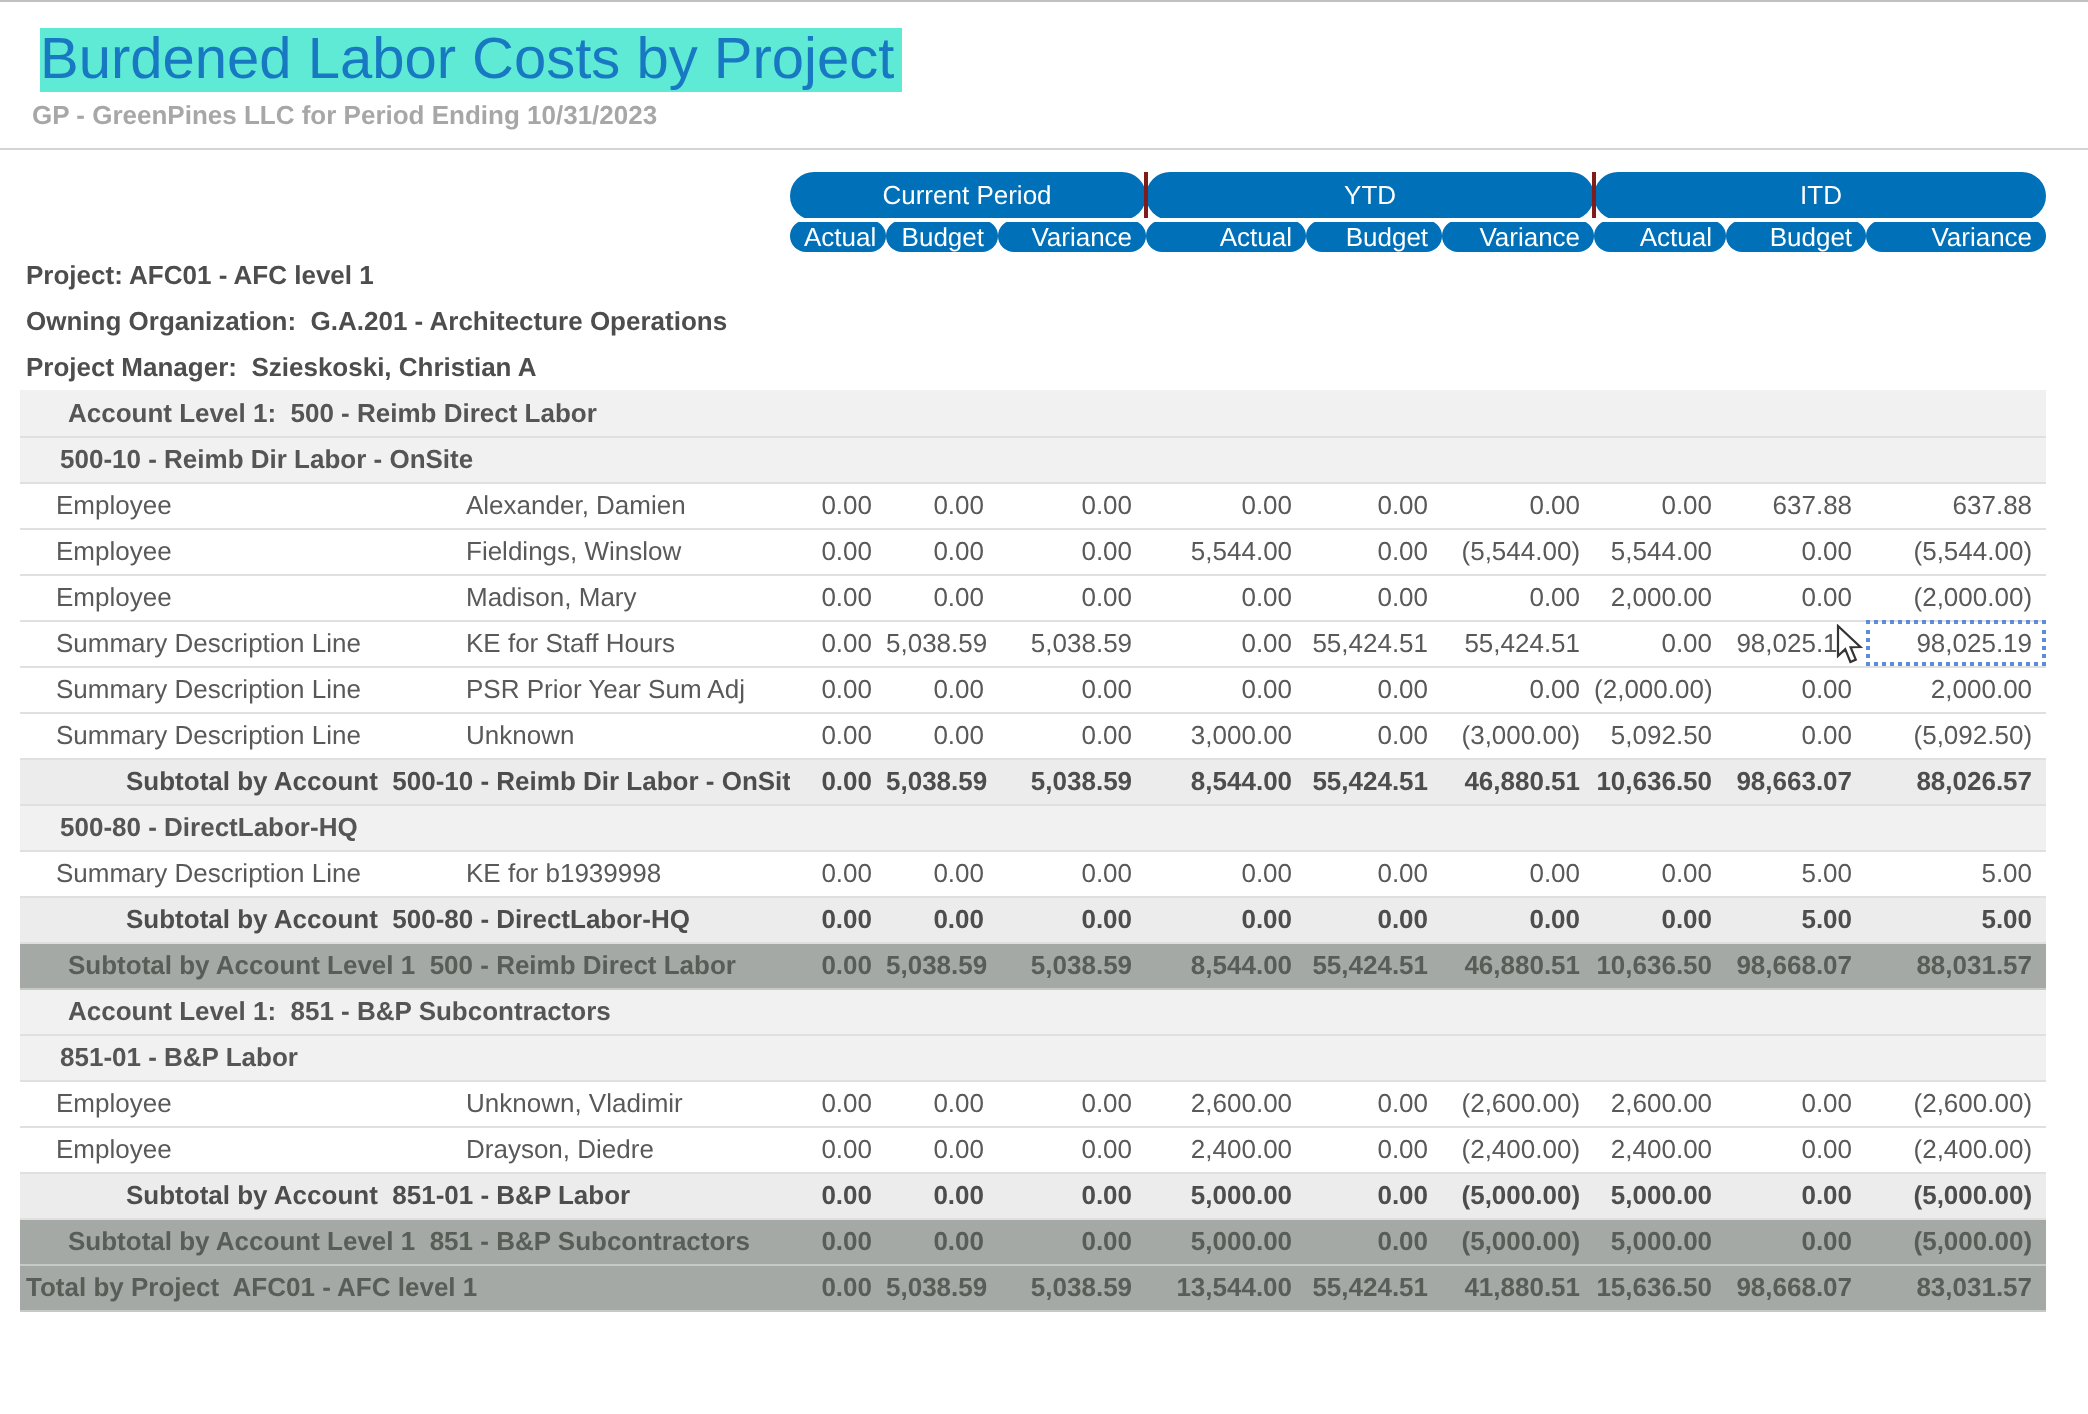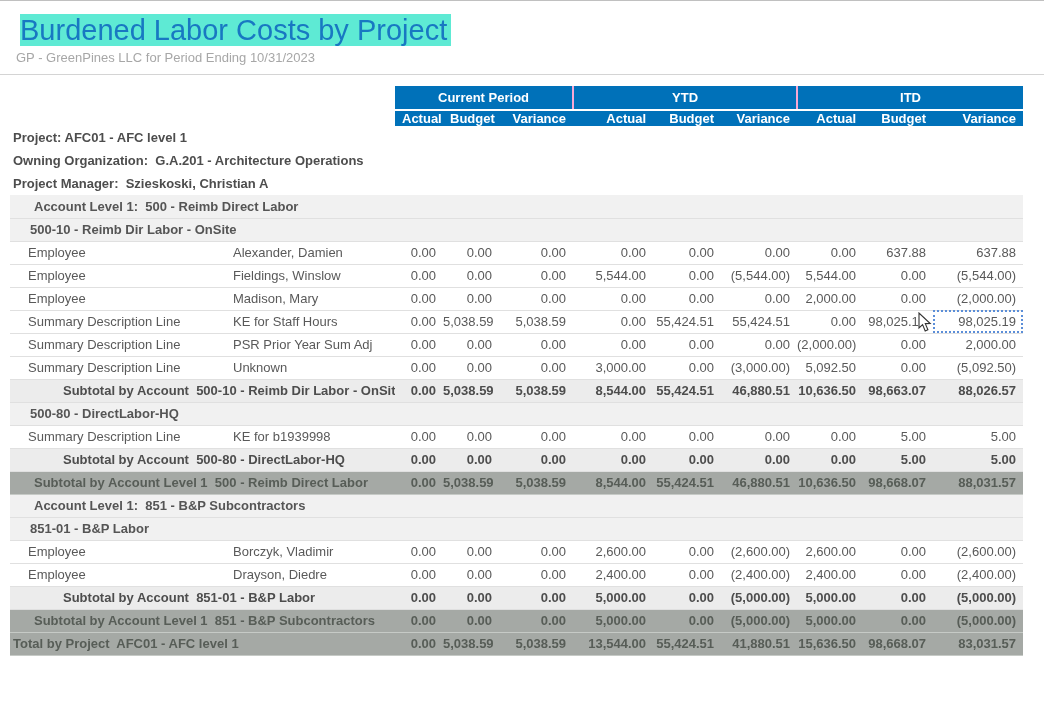--- a/index.html
+++ b/index.html
@@ -14,40 +14,40 @@
     width:1044px;height:707px;background:#ffffff;position:relative;overflow:hidden;
     font-family:"Liberation Sans","DejaVu Sans",sans-serif;color:var(--text-gray);
     border-top:1px solid #c0c0c0;
   }
   .page-title{
     margin:11px 0 2px 20px;font-size:29px;font-weight:400;line-height:36px;
     color:var(--title-blue);
   }
   .page-title span{background:#5eead4;padding:0 4px 0 0;}
   .page-subtitle{
-    margin:1px 0 0 16px;font-size:13px;font-weight:normal;color:var(--subtitle-gray);
+    margin:1px 0 0 16px;font-size:13px;font-weight:bold;color:var(--subtitle-gray);
   }
   .header-divider{border-bottom:1px solid #d4d4d4;margin-top:9px;width:100%;}
 
   table.report{
     border-collapse:collapse;table-layout:fixed;margin:11px 0 0 10px;width:1013px;
     font-size:13px;
   }
   col.c-type{width:205px;} col.c-name{width:180px;}
   col.n1{width:48px;} col.n2{width:56px;} col.n3{width:74px;}
   col.n4{width:80px;} col.n5{width:68px;} col.n6{width:76px;}
   col.n7{width:66px;} col.n8{width:70px;} col.n9{width:90px;}
 
   thead th{
-    background:var(--header-blue);color:#ffffff;font-weight:bold;font-size:13px;
-    padding:0 7px;height:24px;text-align:center;
+    background:var(--header-blue);color:#ffffff;font-weight:normal;font-size:13px;
+    padding:0 7px;height:24px;text-align:center;border-radius:12px;
   }
   thead th.blank{background:#ffffff;}
   thead tr.group-row th{border-bottom:2px solid #ffffff;}
-  thead tr.group-row th.gsep{border-left:2px solid #f9a8d4;}
+  thead tr.group-row th.gsep{border-left:2px solid #7f1d1d;}
   thead tr.sub-row th{text-align:right;padding-right:7px;height:14px;}
 
   tbody td{
     height:23px;padding:2px 7px 2px 0;border-bottom:1px solid var(--rowline);
     white-space:pre;overflow:hidden;
   }
   td.lbl{text-align:left;}
   td.num{text-align:right;font-variant-numeric:tabular-nums;}
   tr.row-info td{border-bottom:none;font-weight:bold;color:var(--label-dark);}
   tr.row-info td.lbl{padding-left:3px;}
@@ -332,21 +332,21 @@
         <td class="num"></td>
         <td class="num"></td>
         <td class="num"></td>
         <td class="num"></td>
         <td class="num"></td>
         <td class="num"></td>
         <td class="num"></td>
       </tr>
       <tr class="row-detail">
         <td class="lbl">Employee</td>
-        <td class="lbl">Borczyk, Vladimir</td>
+        <td class="lbl">Unknown, Vladimir</td>
         <td class="num">0.00</td>
         <td class="num">0.00</td>
         <td class="num">0.00</td>
         <td class="num">2,600.00</td>
         <td class="num">0.00</td>
         <td class="num">(2,600.00)</td>
         <td class="num">2,600.00</td>
         <td class="num">0.00</td>
         <td class="num">(2,600.00)</td>
       </tr>

